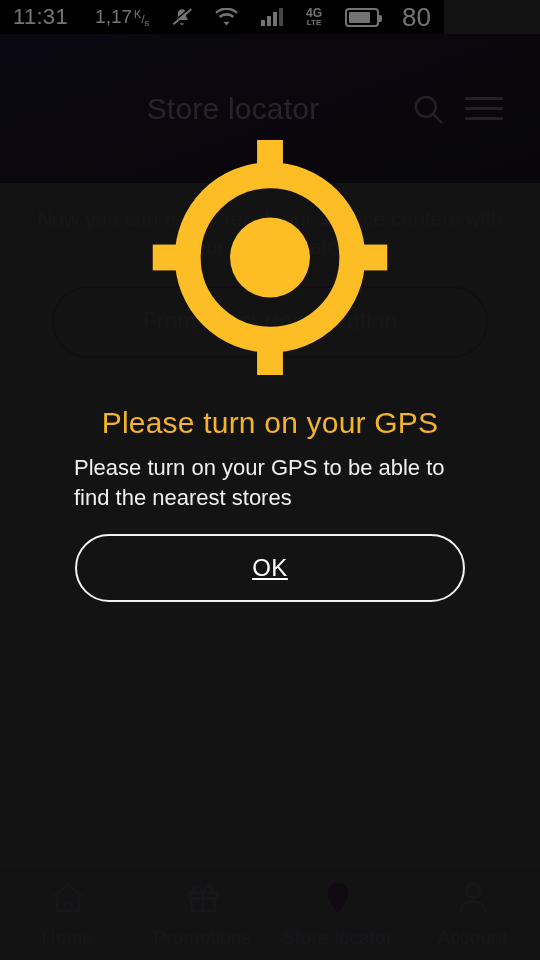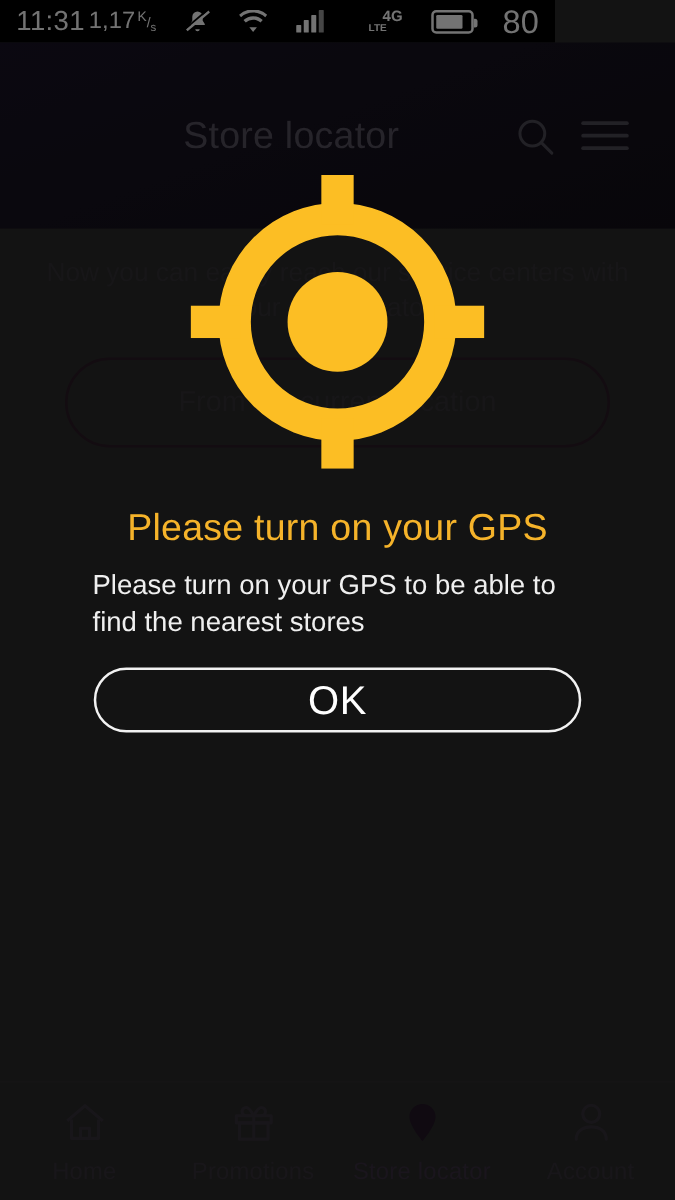--- a/index.html
+++ b/index.html
@@ -25,21 +25,21 @@
   .sb-speed .unit .k { font-size:11px; }
   .sb-batt-num { font-size:26px; }
 
   .icon-bell-muted { width:20px; height:21px; position:relative; display:block; }
   .icon-wifi { width:23px; height:19px; display:block; }
   .icon-signal { display:flex; align-items:flex-end; gap:2px; height:18px; }
   .icon-signal i { display:block; width:4px; background:#fff; border-radius:.5px; }
   .icon-signal i.b1{height:6px} .icon-signal i.b2{height:10px}
   .icon-signal i.b3{height:14px} .icon-signal i.b4{height:18px;background:#9b9b9b}
   .icon-4glte { display:flex; flex-direction:column; align-items:center; line-height:1; }
-  .icon-4glte .g { font-size:12px; font-weight:700;margin-left:24px; }
+  .icon-4glte .g { font-size:12px; font-weight:700; }
   .icon-4glte .l { font-size:8px; font-weight:700; }
   .icon-battery {
     width:34px; height:19px; border:2px solid #fff; border-radius:4px;
     position:relative; display:flex; align-items:center; padding:2px;
   }
   .icon-battery:after {
     content:""; position:absolute; right:-5px; top:5px; width:3px; height:7px;
     background:#fff; border-radius:0 2px 2px 0;
   }
   .icon-battery .fill { background:#fff; height:100%; width:80%; border-radius:1px; }
@@ -94,26 +94,27 @@
   .gps-icon { position:absolute; top:140px; left:50%; transform:translateX(-50%); }
   .dlg-title {
     position:absolute; top:406px; left:0; width:100%; text-align:center;
     color:#f5b32a; font-size:30px; font-weight:300; letter-spacing:.2px;
   }
   .dlg-msg {
     position:absolute; top:453px; left:0; width:100%; text-align:left;
     color:#efefef; font-size:22px; font-weight:300; line-height:1.38; padding:0 74px;
   }
   .ok-btn {
-    position:absolute; top:534px; left:75px; width:390px; height:52px;
+    position:absolute; top:534px; left:75px; width:390px; height:68px;
     border:2px solid #f2f2f2; border-radius:34px; background:transparent;
-    color:#fff; font-size:32px; font-weight:400;
+    color:#fff; font-size:24px; font-weight:400;
     font-family:"Liberation Sans", sans-serif;
     display:flex; align-items:center; justify-content:center; letter-spacing:.5px;
     cursor:pointer;
+    text-decoration:underline;
   }
 </style>
 </head>
 <body>
 
 <div class="phone">
 
   <div class="statusbar">
     <div class="sb-time">11:31</div>
     <div class="sb-right">

